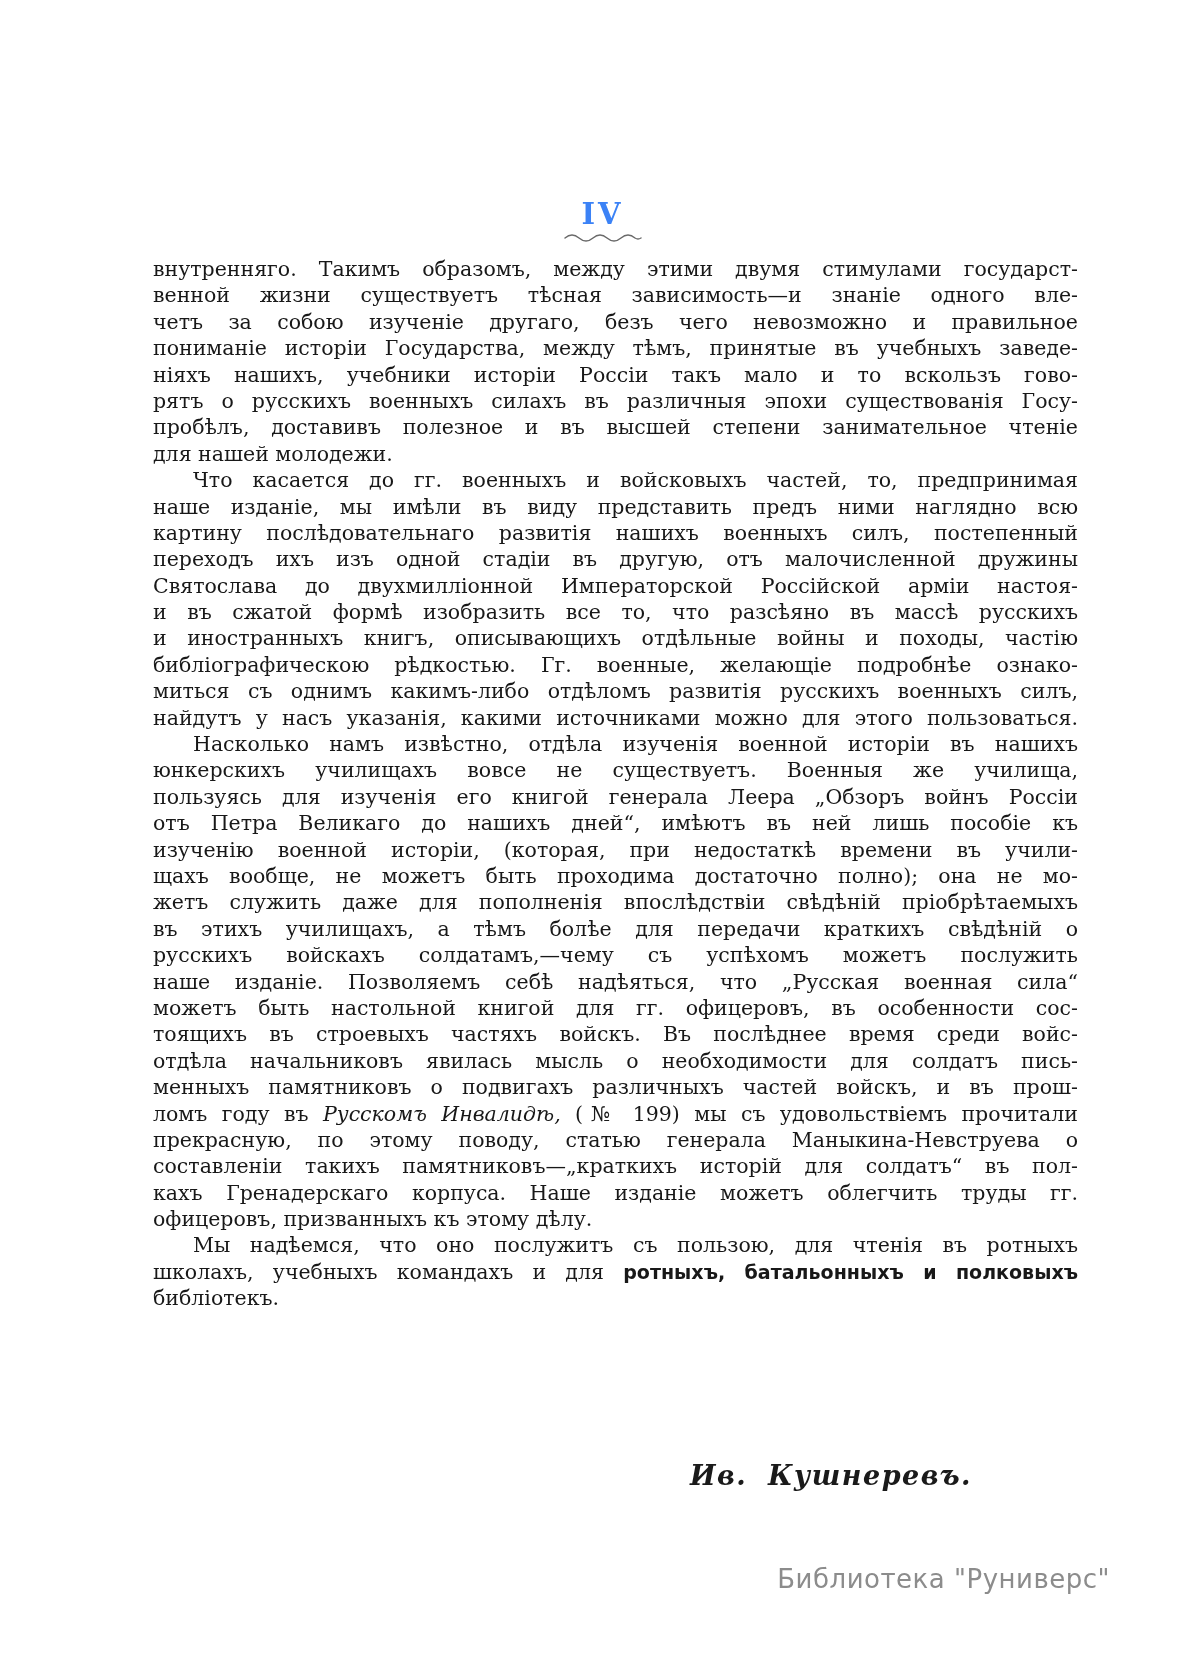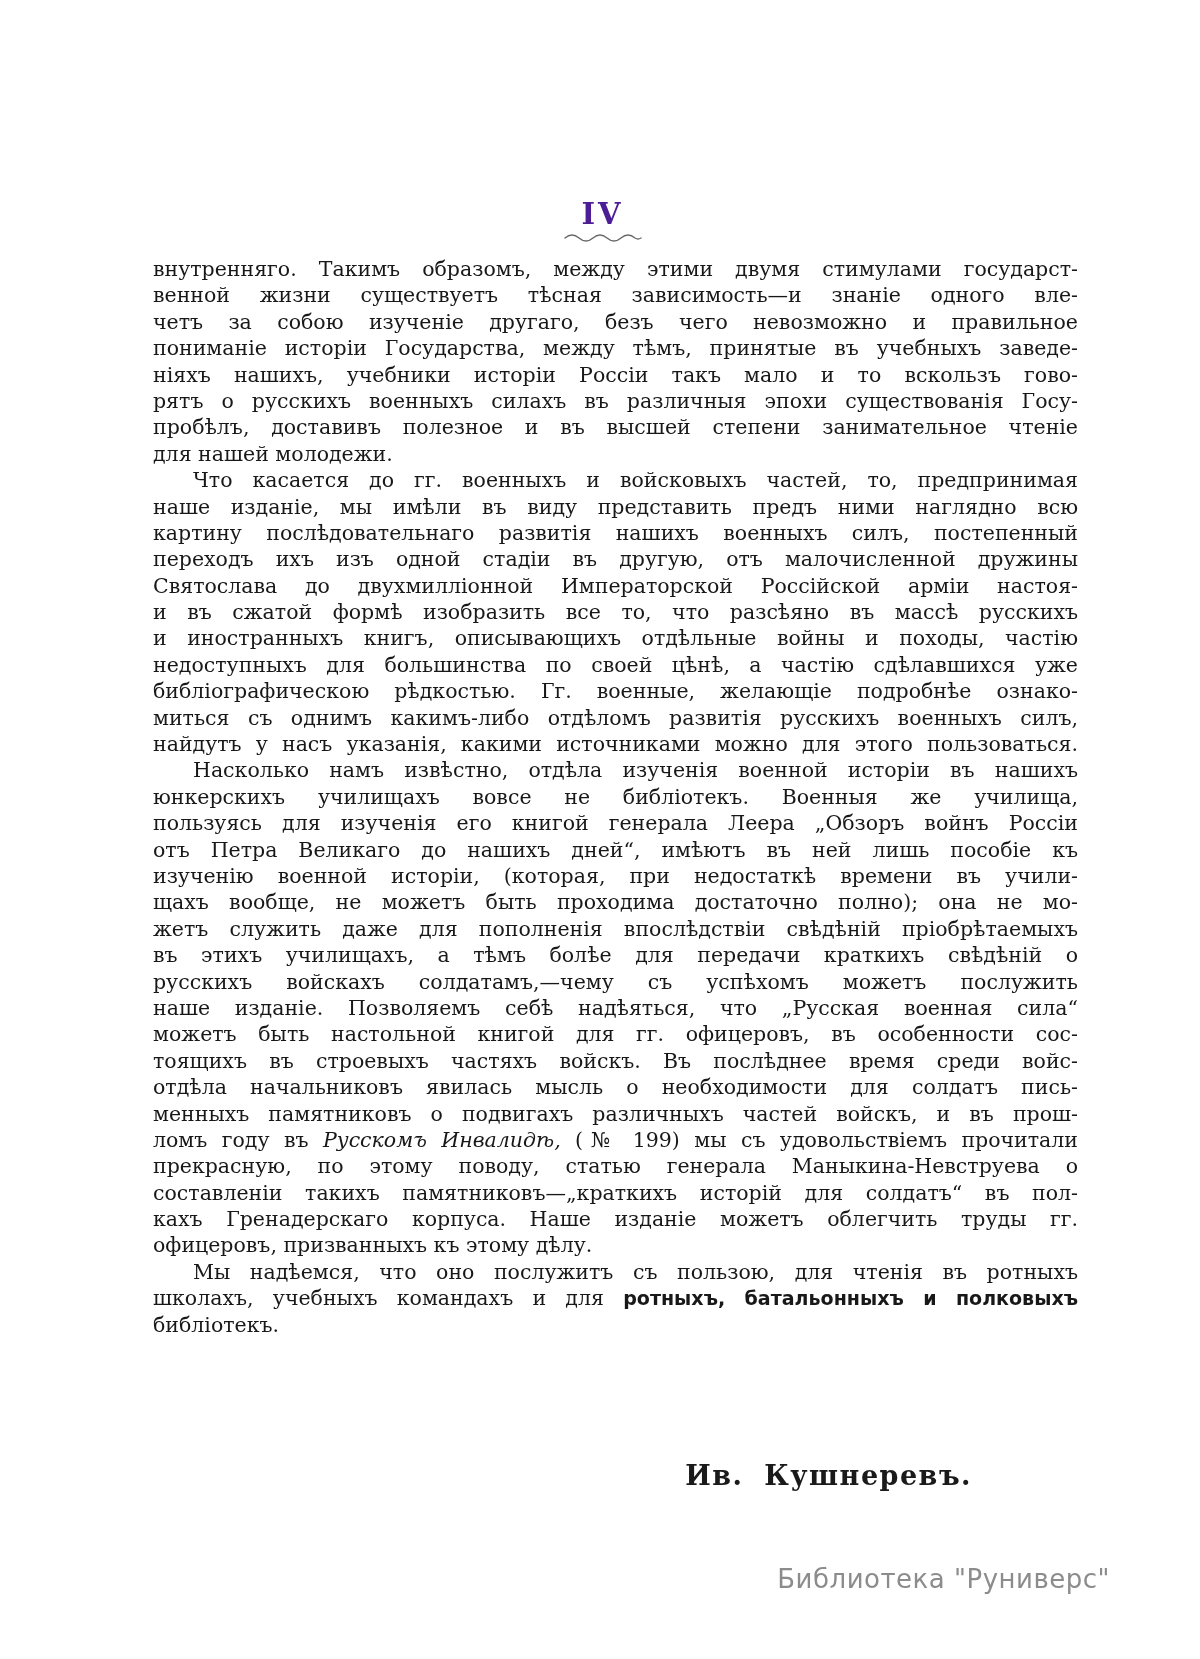--- a/index.html
+++ b/index.html
@@ -13,21 +13,21 @@
   .page { position: absolute; inset: 0; background: #ffffff; }
 
   .page-header {
     position: absolute;
     left: 140px; top: 198px; width: 925px;
     text-align: center;
   }
   .page-number {
     font-size: 29px;
     font-weight: bold;
-    color: #4c1d95;
+    color: #3b82f6;
     letter-spacing: 3px;
     line-height: 32px;
   }
   .squiggle { display: block; margin: 2px auto 0 auto; }
 
   .text-block {
     position: absolute;
     left: 140px; top: 256px; width: 925px;
     color: #181818;
     margin-left: 13px;
@@ -48,20 +48,21 @@
     font-family: "DejaVu Sans", sans-serif;
     font-weight: bold;
     font-size: 0.93em;
   }
 
   .signature {
     position: absolute;
     left: 140px; top: 1460px; width: 832px;
     text-align: right;
     font-weight: bold;
+    font-style: italic;
     font-size: 27px;
     letter-spacing: 1.5px;
     word-spacing: 10px;
     color: #1a1a1a;
   }
 
   .watermark {
     position: absolute;
     top: 1564px; right: 90px;
     font-family: "DejaVu Sans", sans-serif;
@@ -94,28 +95,27 @@
         <div class="line end">для нашей молодежи.</div>
       </div>
       <div class="paragraph indent">
         <div class="line">Что касается до гг. военныхъ и войсковыхъ частей, то, предпринимая</div>
         <div class="line">наше изданіе, мы имѣли въ виду представить предъ ними наглядно всю</div>
         <div class="line">картину послѣдовательнаго развитія нашихъ военныхъ силъ, постепенный</div>
         <div class="line">переходъ ихъ изъ одной стадіи въ другую, отъ малочисленной дружины</div>
         <div class="line">Святослава до двухмилліонной Императорской Россійской арміи настоя-</div>
         <div class="line">и въ сжатой формѣ изобразить все то, что разсѣяно въ массѣ русскихъ</div>
         <div class="line">и иностранныхъ книгъ, описывающихъ отдѣльные войны и походы, частію</div>
-        <div class="line">недоступныхъ для большинства по своей цѣнѣ, а частію сдѣлавшихся уже</div>
         <div class="line">библіографическою рѣдкостью. Гг. военные, желающіе подробнѣе ознако-</div>
         <div class="line">миться съ однимъ какимъ-либо отдѣломъ развитія русскихъ военныхъ силъ,</div>
         <div class="line">найдутъ у насъ указанія, какими источниками можно для этого пользоваться.</div>
       </div>
       <div class="paragraph indent">
         <div class="line">Насколько намъ извѣстно, отдѣла изученія военной исторіи въ нашихъ</div>
-        <div class="line">юнкерскихъ училищахъ вовсе не библіотекъ. Военныя же училища,</div>
+        <div class="line">юнкерскихъ училищахъ вовсе не существуетъ. Военныя же училища,</div>
         <div class="line">пользуясь для изученія его книгой генерала Леера „Обзоръ войнъ Россіи</div>
         <div class="line">отъ Петра Великаго до нашихъ дней“, имѣютъ въ ней лишь пособіе къ</div>
         <div class="line">изученію военной исторіи, (которая, при недостаткѣ времени въ учили-</div>
         <div class="line">щахъ вообще, не можетъ быть проходима достаточно полно); она не мо-</div>
         <div class="line">жетъ служить даже для пополненія впослѣдствіи свѣдѣній пріобрѣтаемыхъ</div>
         <div class="line">въ этихъ училищахъ, а тѣмъ болѣе для передачи краткихъ свѣдѣній о</div>
         <div class="line">русскихъ войскахъ солдатамъ,—чему съ успѣхомъ можетъ послужить</div>
         <div class="line">наше изданіе. Позволяемъ себѣ надѣяться, что „Русская военная сила“</div>
         <div class="line">можетъ быть настольной книгой для гг. офицеровъ, въ особенности сос-</div>
         <div class="line">тоящихъ въ строевыхъ частяхъ войскъ. Въ послѣднее время среди войс-</div>

